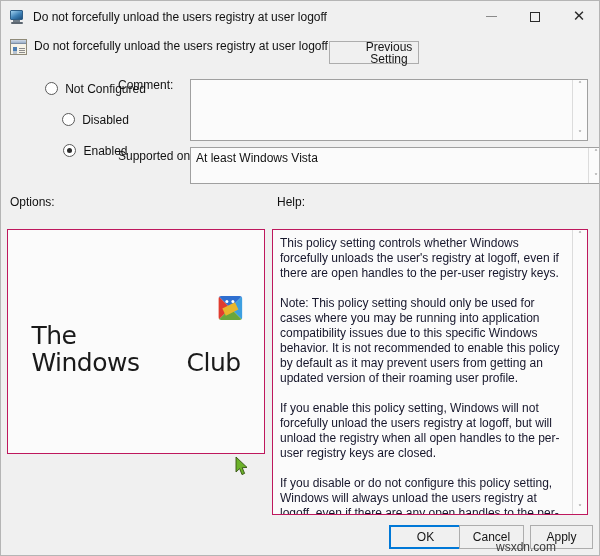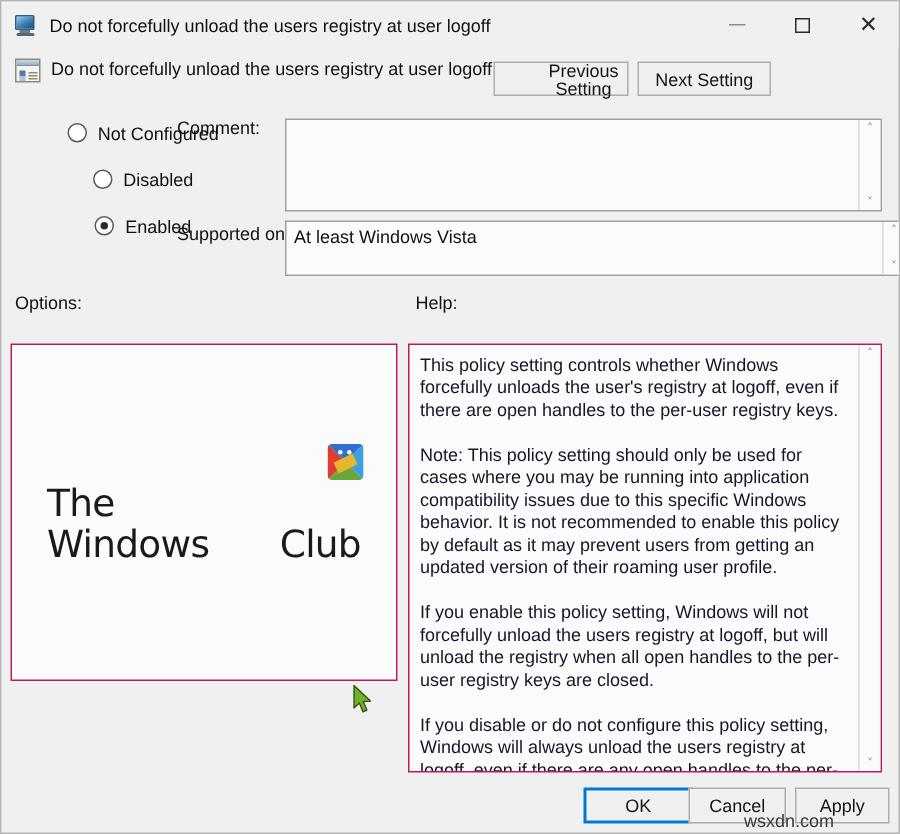--- a/index.html
+++ b/index.html
@@ -441,21 +441,20 @@
       <div class="bar"></div>
       <div class="sq a"></div>
       <div class="sq b"></div>
       <div class="line l1"></div>
       <div class="line l2"></div>
       <div class="line l3"></div>
     </div>
     <div class="header-title">Do not forcefully unload the users registry at user logoff</div>
   </div>
   <button class="btn btn-prev">Previous Setting</button>
-  <button class="btn btn-next">Next Setting</button>
 
   <div class="radio-group">
     <div class="radio-row">
       <span class="radio"></span>
       <span class="radio-label">Not Configured</span>
     </div>
     <div class="radio-row">
       <span class="radio"></span>
       <span class="radio-label">Disabled</span>
     </div>

